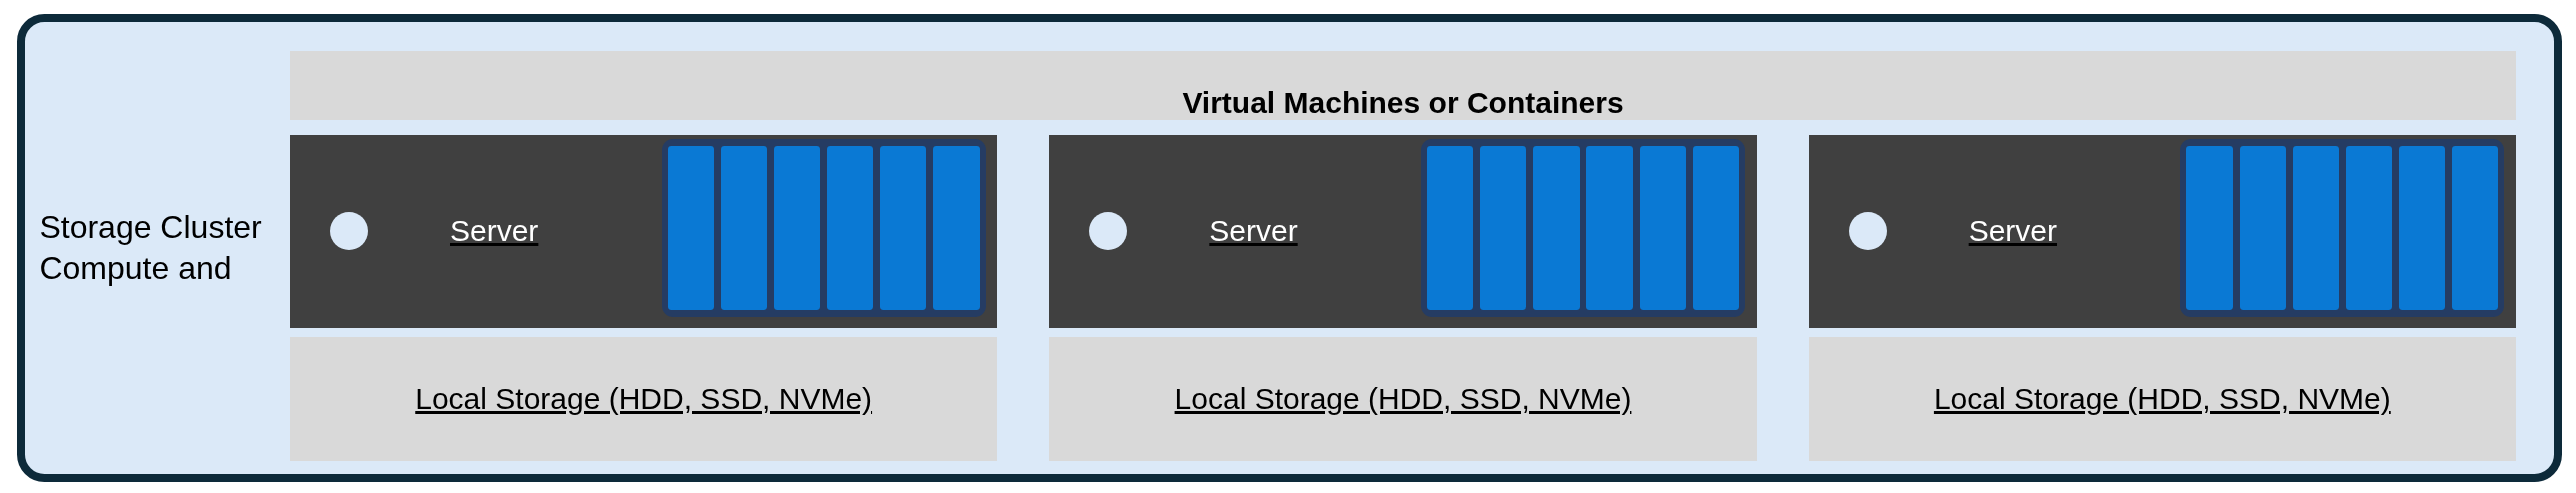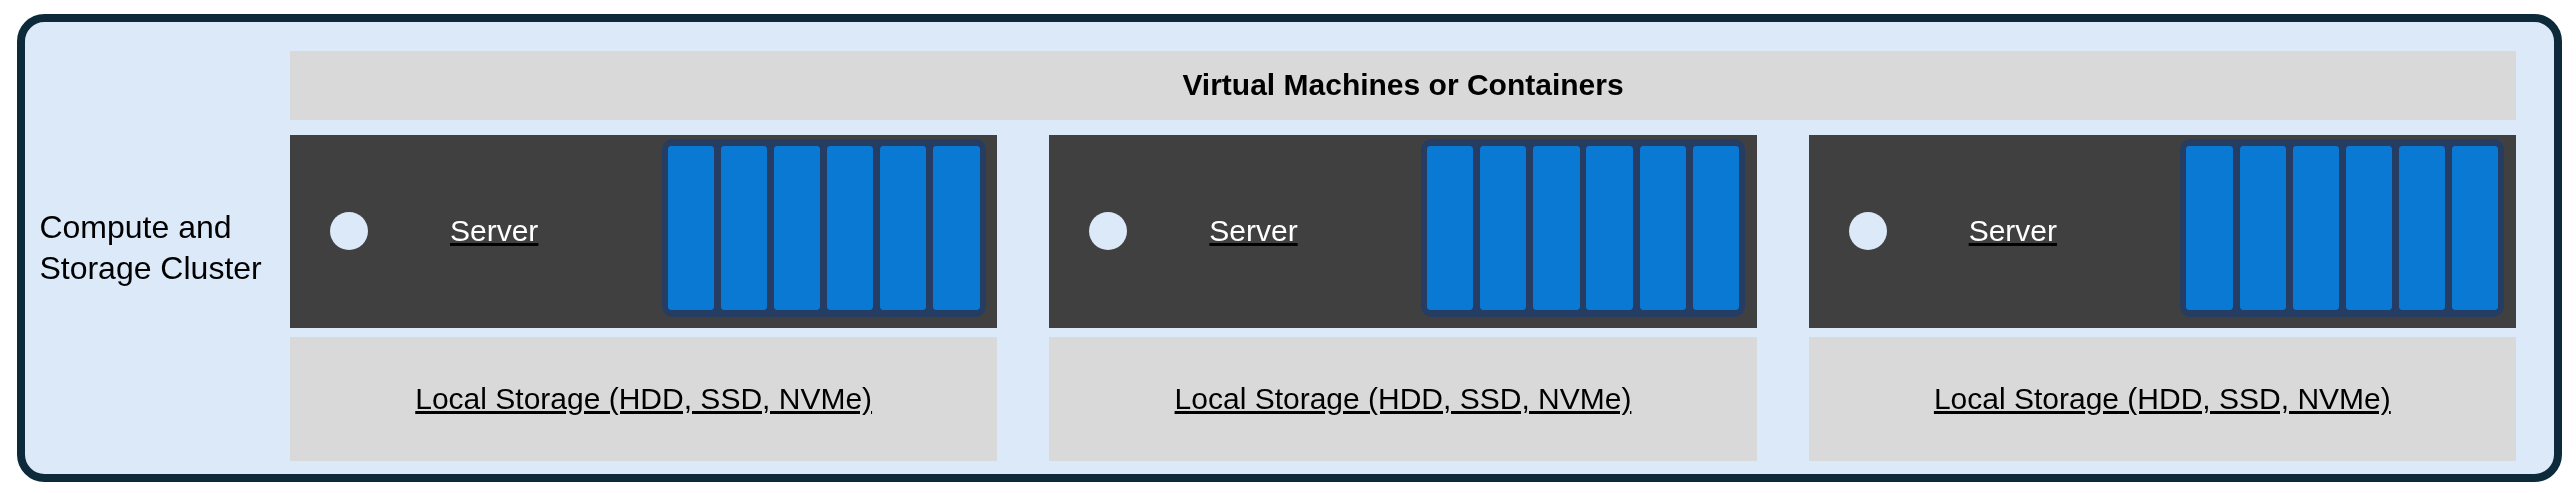--- a/index.html
+++ b/index.html
@@ -42,21 +42,21 @@
     flex: 1;
     margin-right: 38px;
     display: flex;
     flex-direction: column;
     padding-top: 29px;
   }
   .vm-header {
     height: 69px;
     background: #d9d9d9;
     display: flex;
-    align-items: center;
+    align-items: flex-end;
     justify-content: center;
     font-size: 30px;
     font-weight: bold;
   }
   .columns {
     display: flex;
     gap: 52px;
     margin-top: 15px;
   }
   .column {
@@ -116,22 +116,22 @@
     white-space: nowrap;
   }
 </style>
 </head>
 <body>
 
 <div class="canvas">
   <div class="frame">
 
     <div class="cluster-label">
+      <div>Storage Cluster</div>
       <div>Compute and</div>
-      <div>Storage Cluster</div>
     </div>
 
     <div class="content">
 
       <div class="vm-header">
         <span>Virtual Machines or Containers</span>
       </div>
 
       <div class="columns">
 

